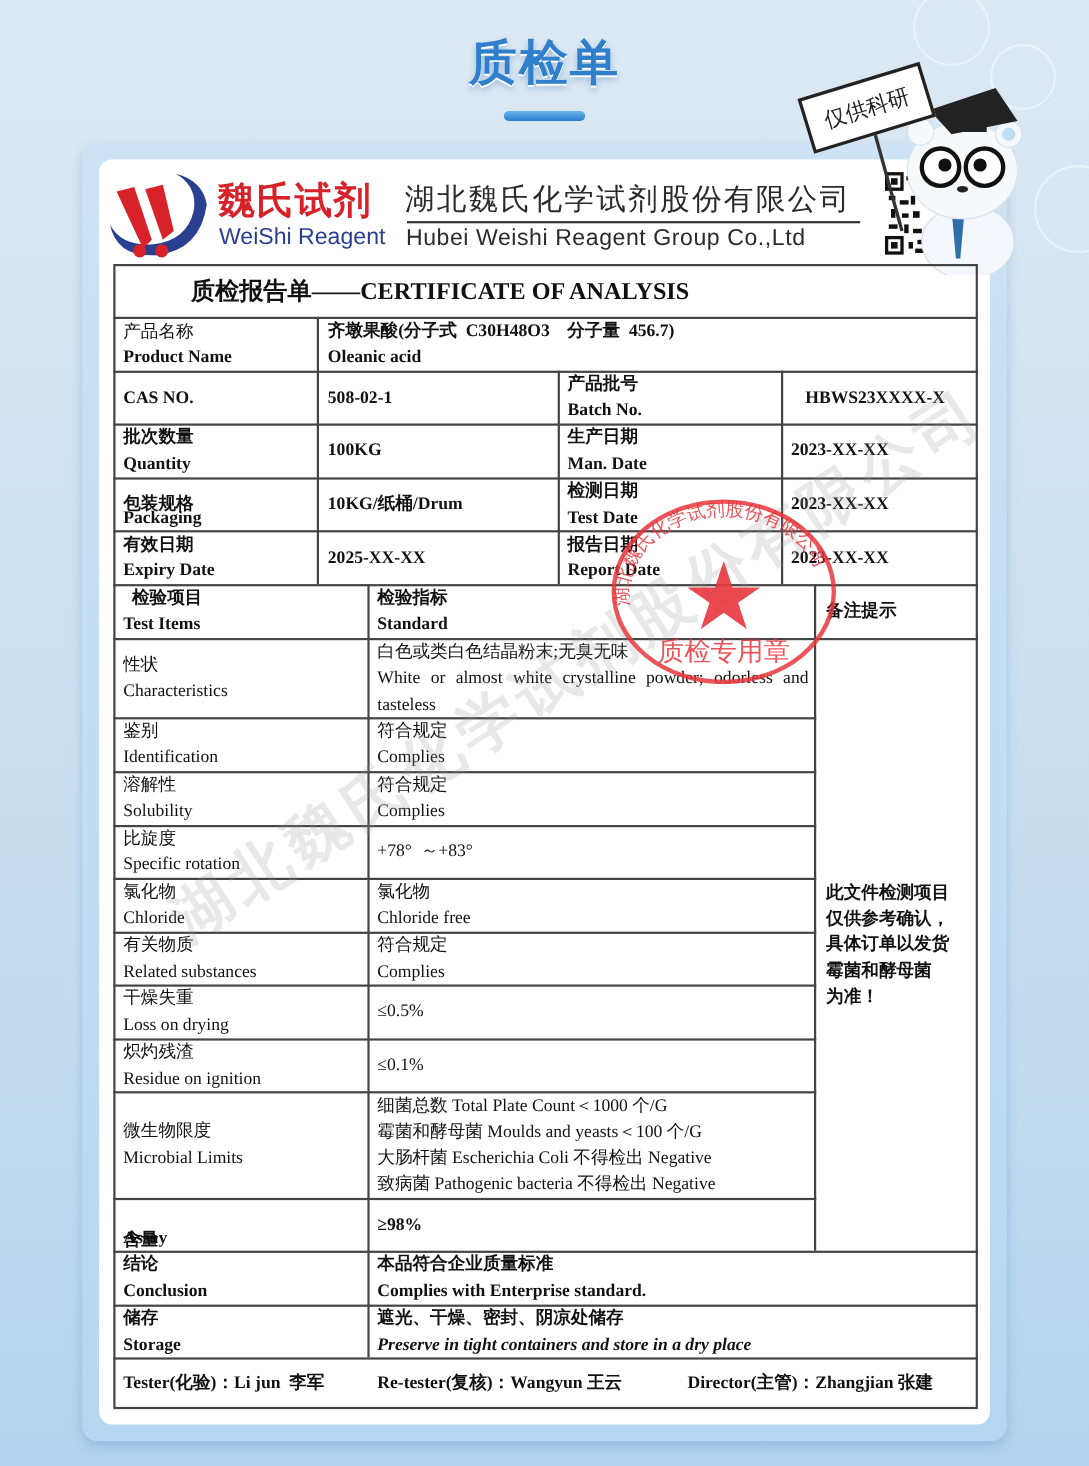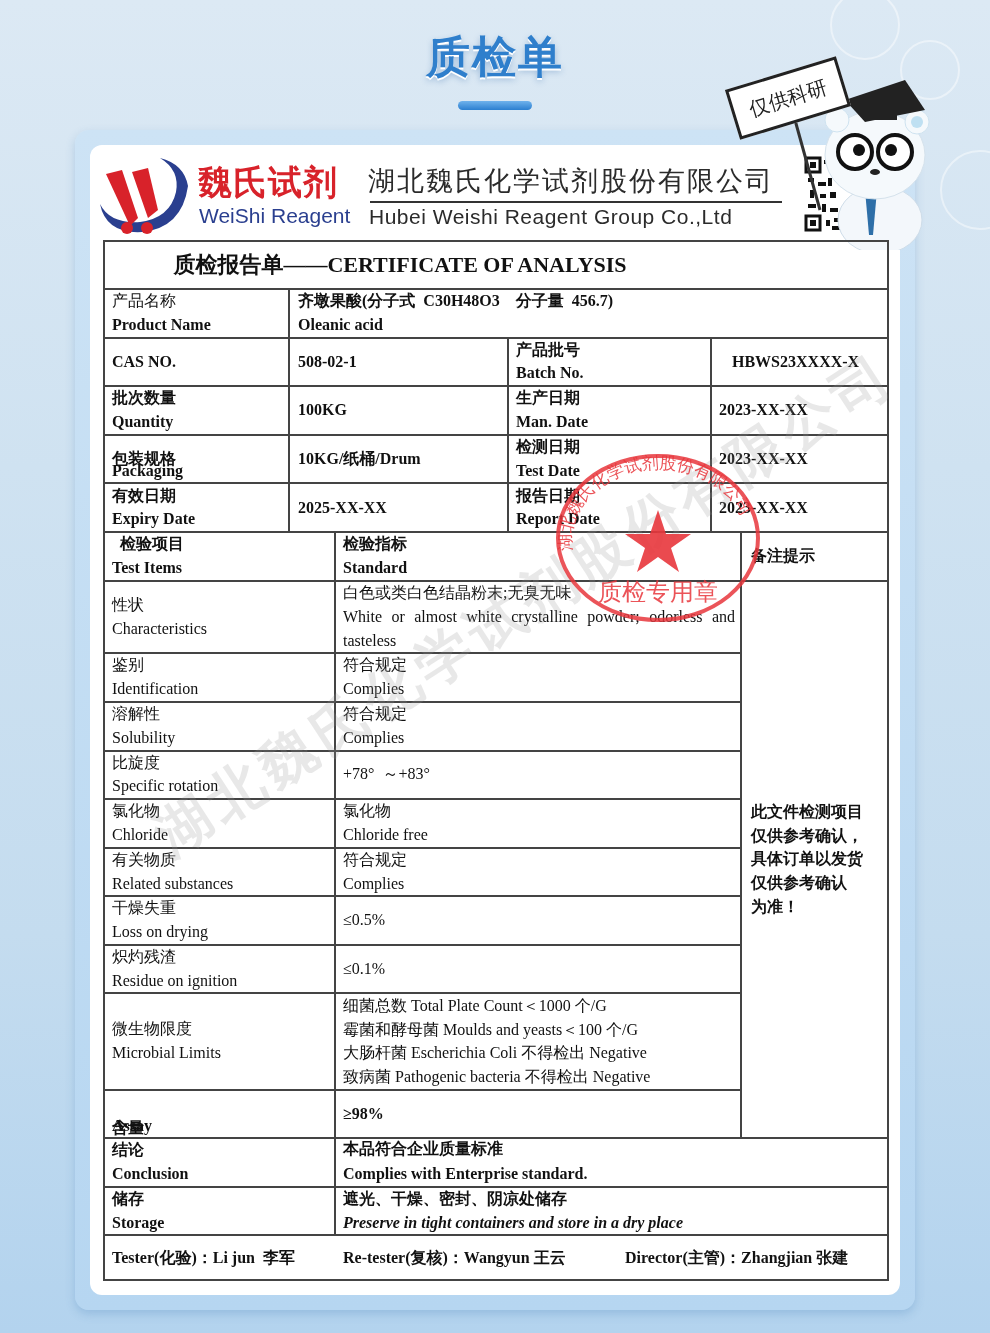--- a/index.html
+++ b/index.html
@@ -256,21 +256,21 @@
 <div class="cell" style="left:343px;top:1041px;">大肠杆菌 Escherichia Coli 不得检出 Negative</div>
 <div class="cell" style="left:343px;top:1065px;">致病菌 Pathogenic bacteria 不得检出 Negative</div>
 
 <div class="cell b" style="left:112px;top:1090px;margin-top:26px;">含量</div>
 <div class="cell b" style="left:112px;top:1114px;">Assay</div>
 <div class="cell b" style="left:343px;top:1102px;">≥98%</div>
 
 <div class="cell b" style="left:751px;top:800px;">此文件检测项目</div>
 <div class="cell b" style="left:751px;top:824px;">仅供参考确认，</div>
 <div class="cell b" style="left:751px;top:847px;">具体订单以发货</div>
-<div class="cell b" style="left:751px;top:871px;">仅供参考确认</div>
+<div class="cell b" style="left:751px;top:871px;">霉菌和酵母菌</div>
 <div class="cell b" style="left:751px;top:895px;">为准！</div>
 
 <div class="cell b" style="left:112px;top:1138px;">结论</div>
 <div class="cell b" style="left:112px;top:1162px;">Conclusion</div>
 <div class="cell b" style="left:343px;top:1138px;font-family:Liberation Mono, monospace;">本品符合企业质量标准</div>
 <div class="cell b" style="left:343px;top:1162px;">Complies with Enterprise standard.</div>
 
 <div class="cell b" style="left:112px;top:1187px;">储存</div>
 <div class="cell b" style="left:112px;top:1211px;">Storage</div>
 <div class="cell b" style="left:343px;top:1187px;">遮光、干燥、密封、阴凉处储存</div>

